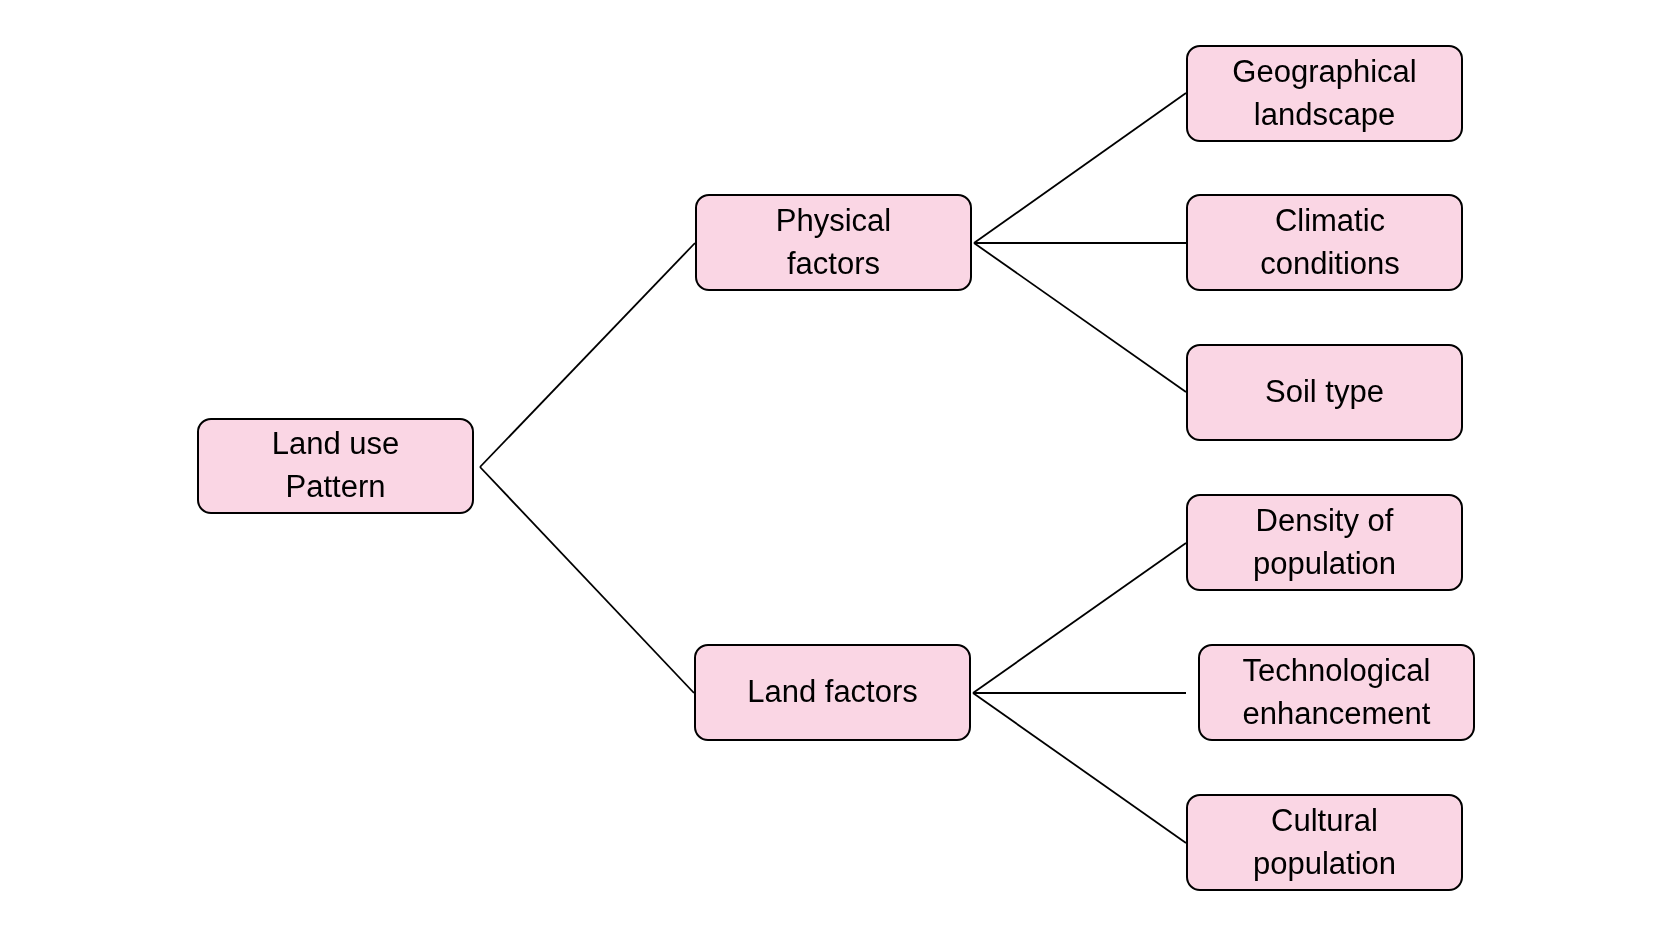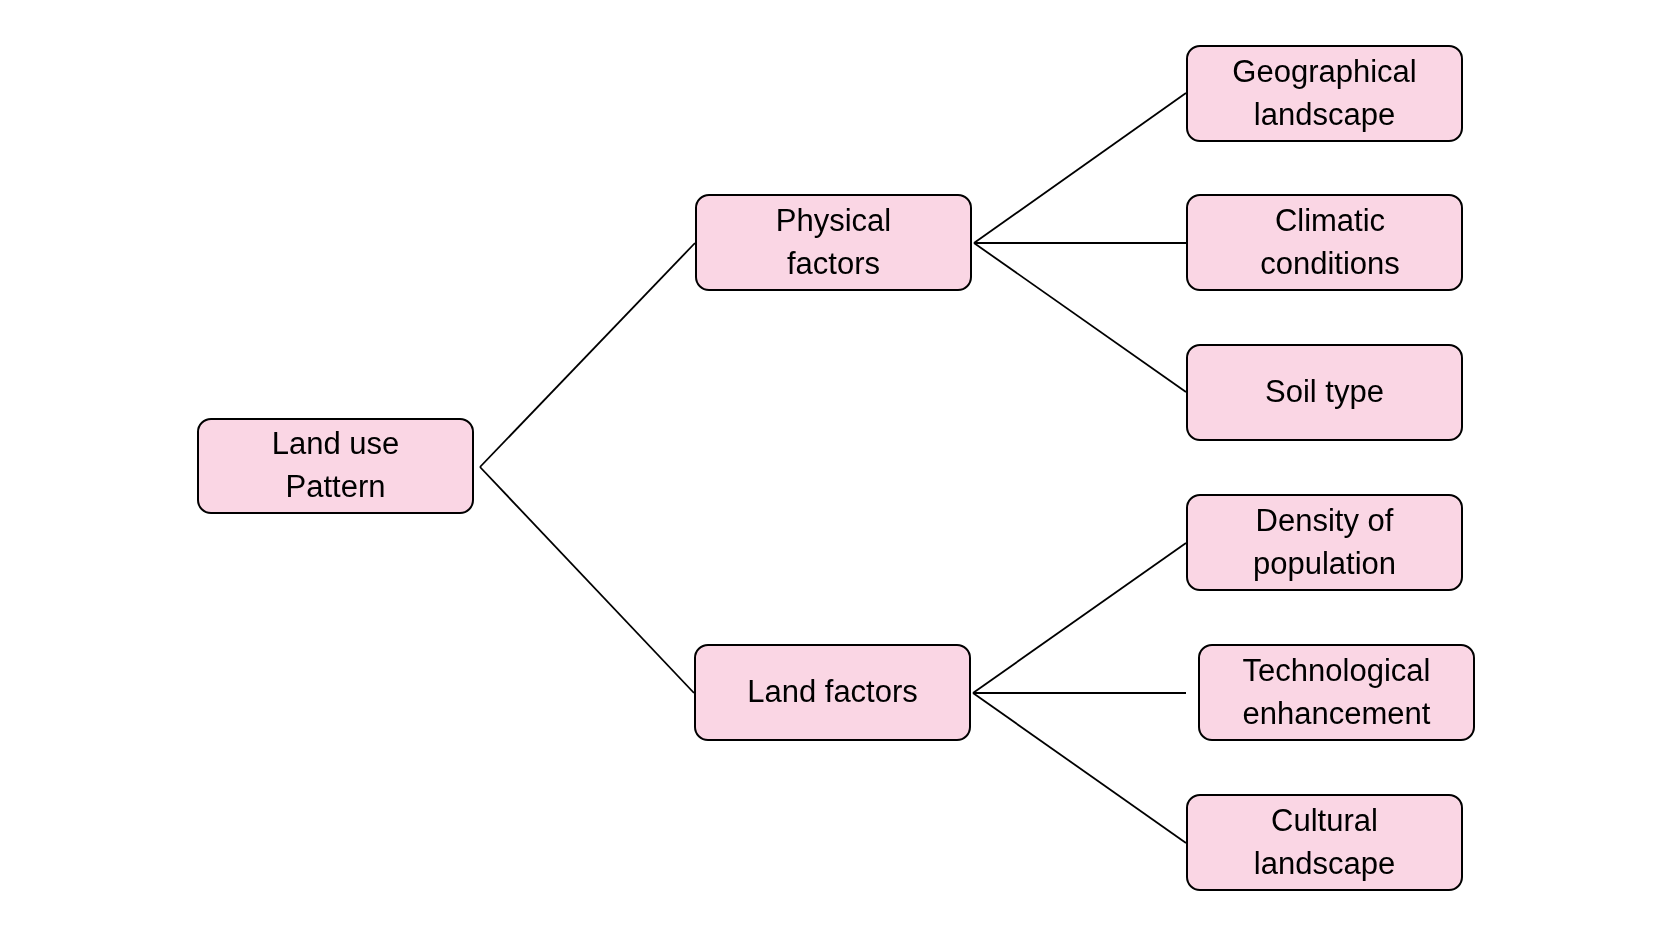--- a/index.html
+++ b/index.html
@@ -103,16 +103,16 @@
 
   <div class="node" id="node-density">
     <span class="label">Density of population</span>
   </div>
 
   <div class="node" id="node-technological">
     <span class="label">Technological enhancement</span>
   </div>
 
   <div class="node" id="node-cultural">
-    <span class="label">Cultural landscape</span>
+    <span class="label">Cultural population</span>
   </div>
 
 </div>
 
 </body></html>

